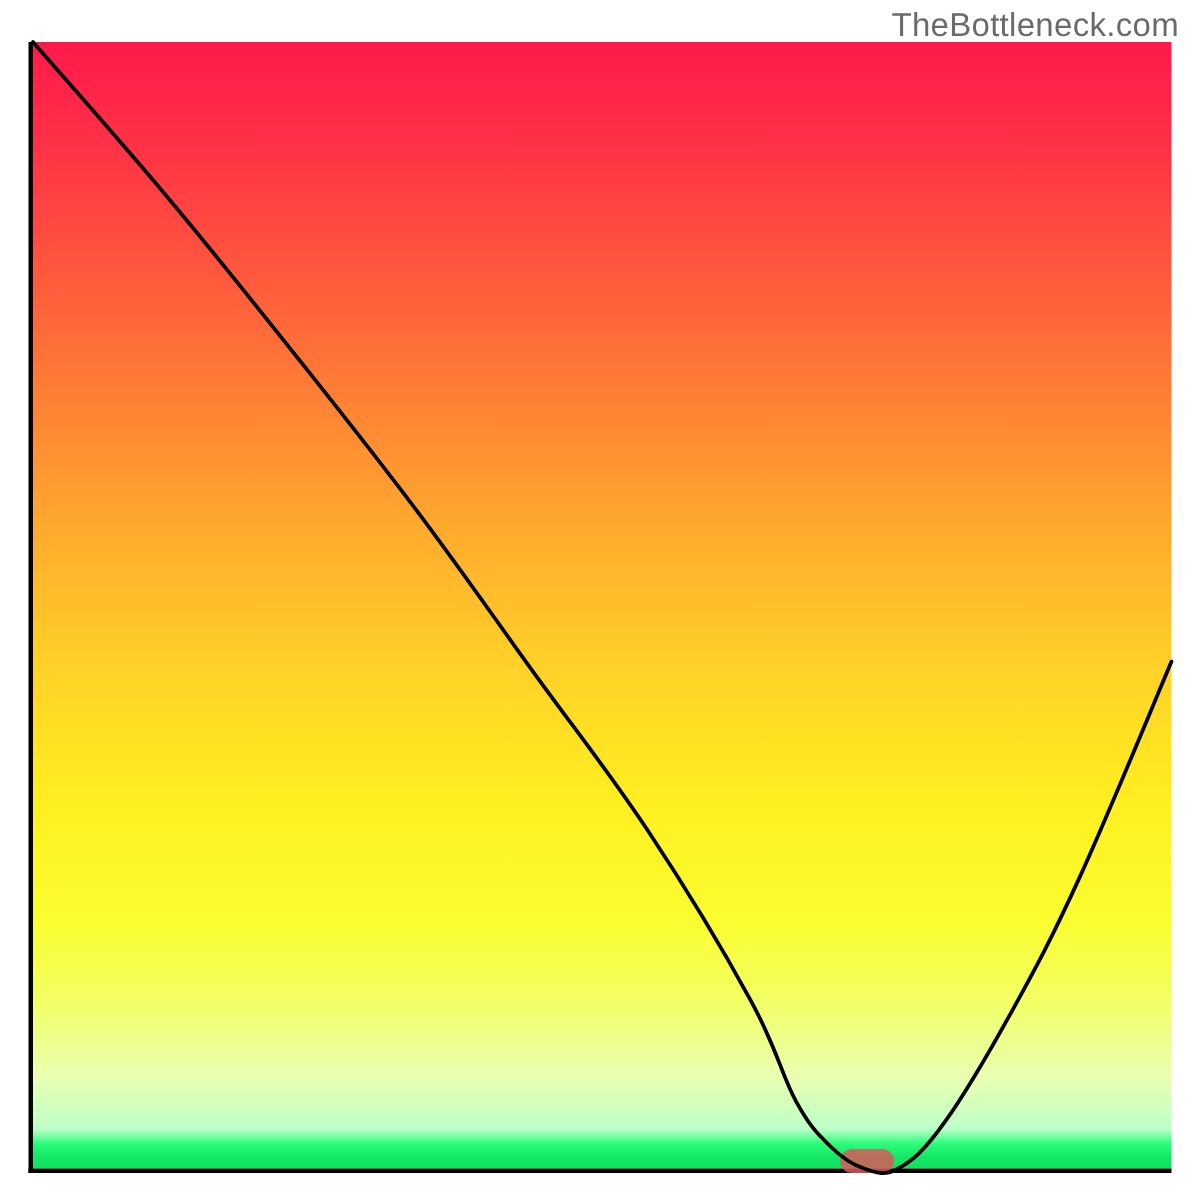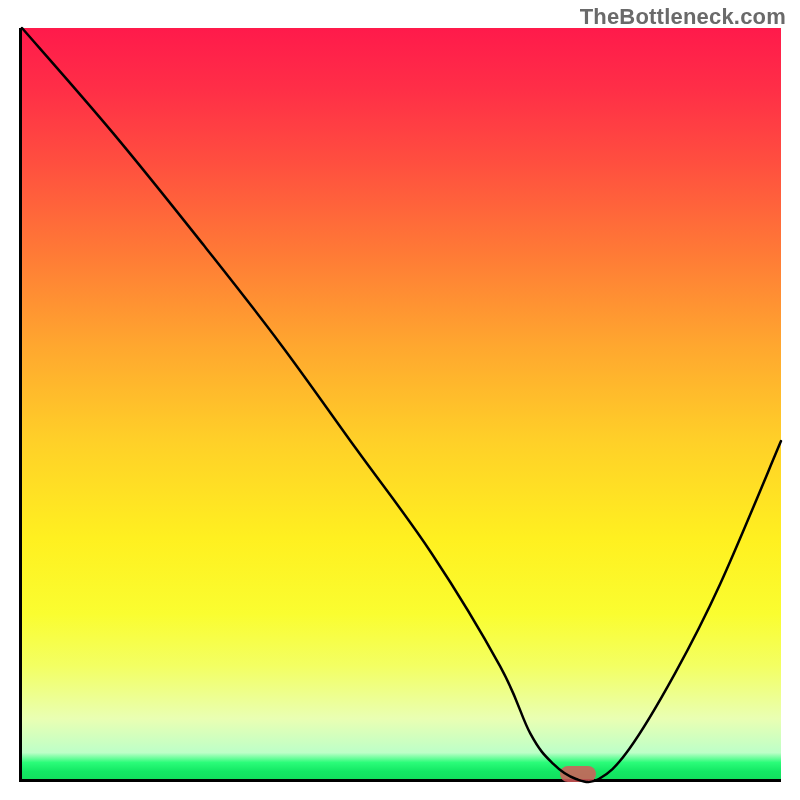--- a/index.html
+++ b/index.html
@@ -10,21 +10,21 @@
     font-family: Arial, Helvetica, sans-serif;
     position: relative;
     overflow: hidden;
   }
   .watermark {
     position: absolute;
     top: 4px;
     right: 14px;
     color: #6a6a6a;
     font-size: 22px;
-    font-weight: 700;
+    font-weight: 400;
     letter-spacing: 0.2px;
     z-index: 10;
   }
   .plot-area {
     position: absolute;
     left: 19px;
     top: 28px;
     width: 762px;
     height: 754px;
     border-left: 3px solid #000;

